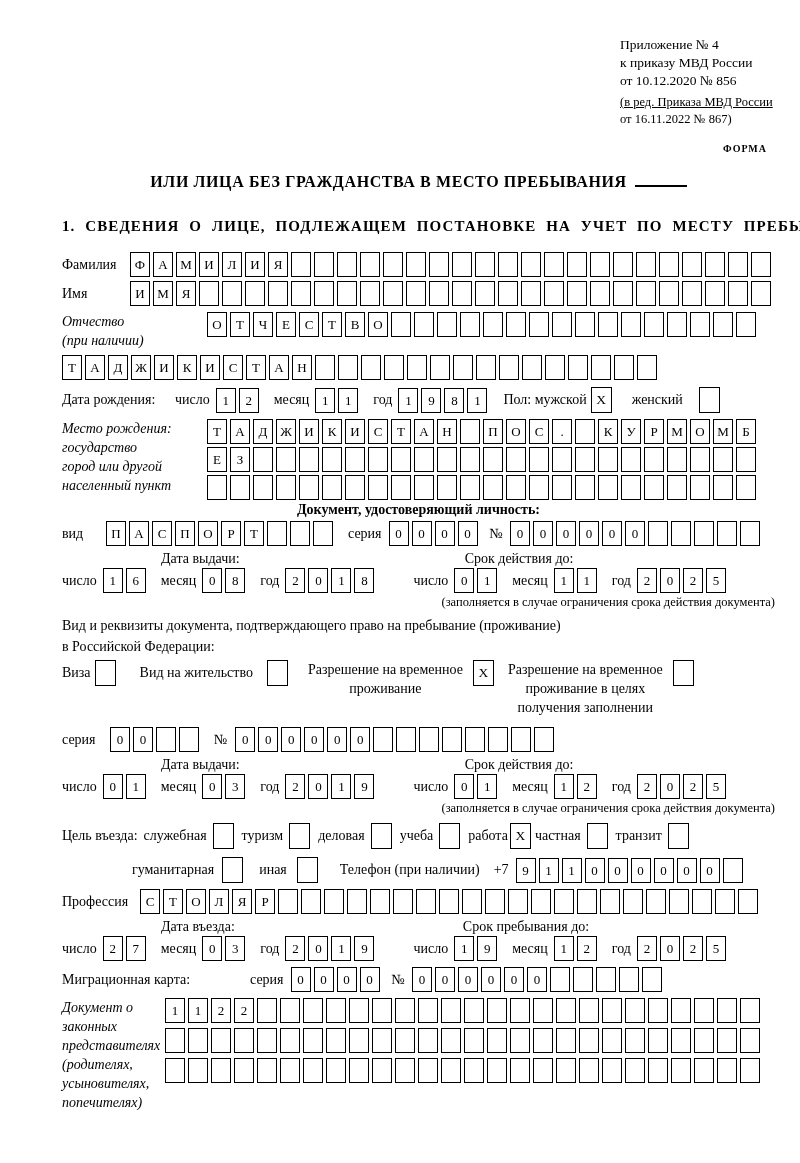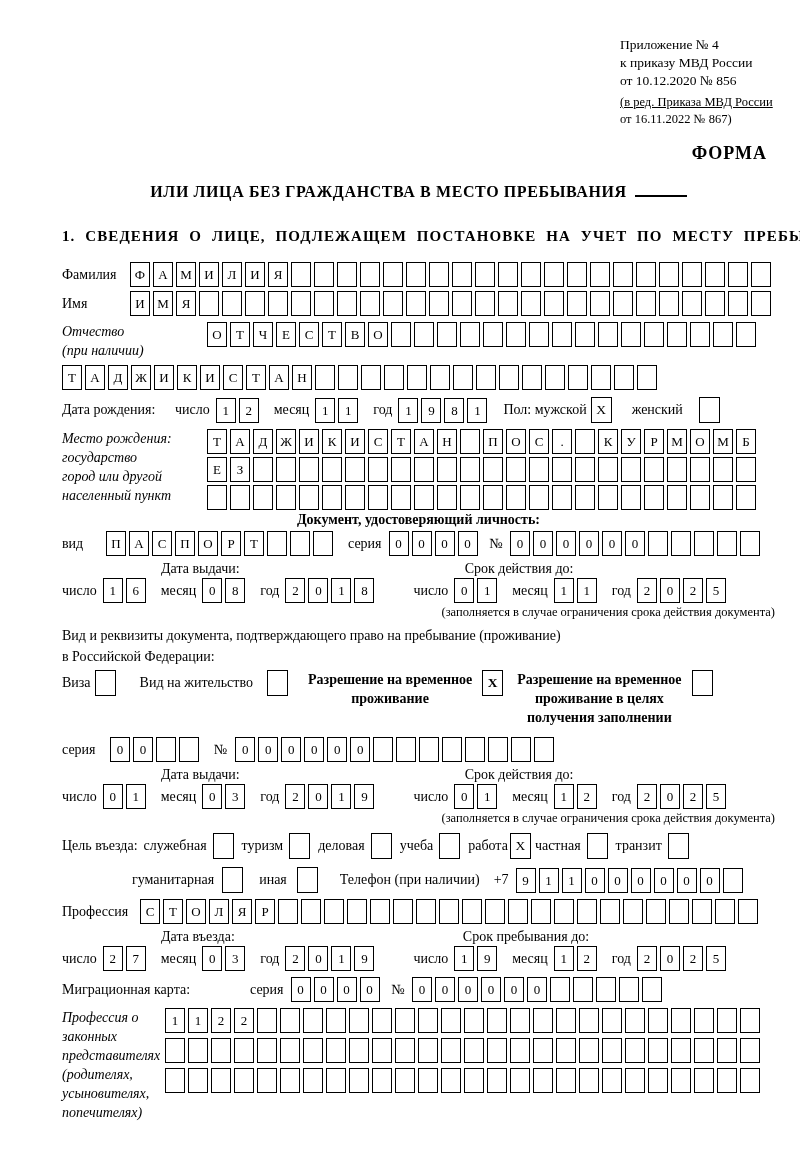--- a/index.html
+++ b/index.html
@@ -5,21 +5,21 @@
   *{box-sizing:border-box;}
   html,body{margin:0;padding:0;background:#ffffff;}
   .page{
     width:800px;height:1163px;background:#ffffff;color:#000;
     font-family:"Liberation Serif","DejaVu Serif",serif;font-size:14px;
     padding:36px 25px 0 62px;position:relative;overflow:hidden;
   }
   .appendix{margin-left:558px;font-size:13.5px;line-height:18px;white-space:nowrap;}
   .appendix .sub{font-size:12.5px;line-height:17px;}
   .appendix .sub.first{margin-top:4px;text-decoration:underline;}
-  .forma{text-align:right;font-weight:bold;font-size:18px;letter-spacing:1px;margin:15px 8px 0 0;}
+  .forma{text-align:right;font-weight:bold;font-size:10px;letter-spacing:1px;margin:15px 8px 0 0;}
   .title{text-align:center;font-weight:bold;font-size:16px;line-height:21px;margin-top:17px;letter-spacing:.6px;}
   .uline{display:inline-block;width:52px;border-bottom:2px solid #000;margin-left:8px;}
   .sec-h{font-weight:bold;font-size:15px;letter-spacing:1.1px;word-spacing:5px;margin-top:26px;white-space:nowrap;}
   .frow{display:flex;align-items:center;margin-top:4px;white-space:nowrap;}
   .top{align-items:flex-start;}
   .lbl{flex:none;}
   .lbl2{line-height:19px;}
   .lbl2 div{line-height:19px;font-style:italic;}
   .cells{display:flex;flex:none;}
   .cell{
@@ -31,21 +31,21 @@
     display:flex;align-items:center;justify-content:center;font-size:13.5px;
   }
   .stackrow{margin-bottom:3px;display:flex;}
   .dg{display:flex;align-items:center;flex:none;}
   .dg .dw{margin:0 6px 0 12px;flex:none;}
   .dg .dw:first-child{margin-left:0;}
   .heads{display:flex;margin-top:5px;white-space:nowrap;}
   .note{font-size:12.5px;text-align:right;margin-top:2px;}
   .center-b{font-weight:bold;text-align:center;margin-top:2px;}
   .pair{display:flex;align-items:center;flex:none;}
-  .pair-top{display:flex;align-items:flex-start;flex:none;font-weight:bold;}
+  .pair-top{display:flex;align-items:flex-start;flex:none;}
   .optlines{text-align:center;line-height:19px;}
 </style>
 </head>
 <body>
 
 <div class="page">
 
   <div class="appendix">
     <div>Приложение № 4</div>
     <div>к приказу МВД России</div>
@@ -634,21 +634,21 @@
         <span class="cell"></span>
         <span class="cell"></span>
         <span class="cell"></span>
         <span class="cell"></span>
         <span class="cell"></span>
       </span>
   </div>
 
   <div class="frow top" style="margin-top:6px">
     <div class="lbl lbl2" style="width:103px">
-      <div>Профессия о</div>
+      <div>Документ о</div>
       <div>законных</div>
       <div>представителях</div>
       <div>(родителях,</div>
       <div>усыновителях,</div>
       <div>попечителях)</div>
     </div>
     <div>
       <div class="cells stackrow" style="margin-bottom:5px">
           <span class="cell">1</span>
           <span class="cell">1</span>

